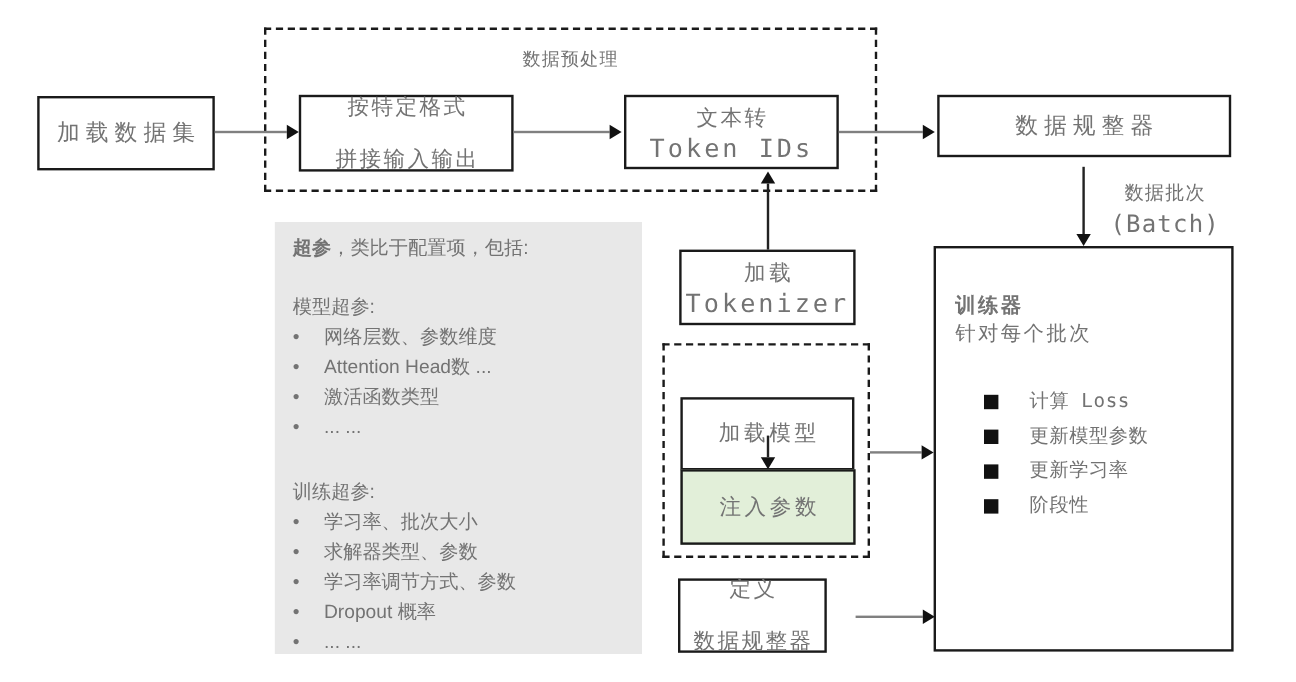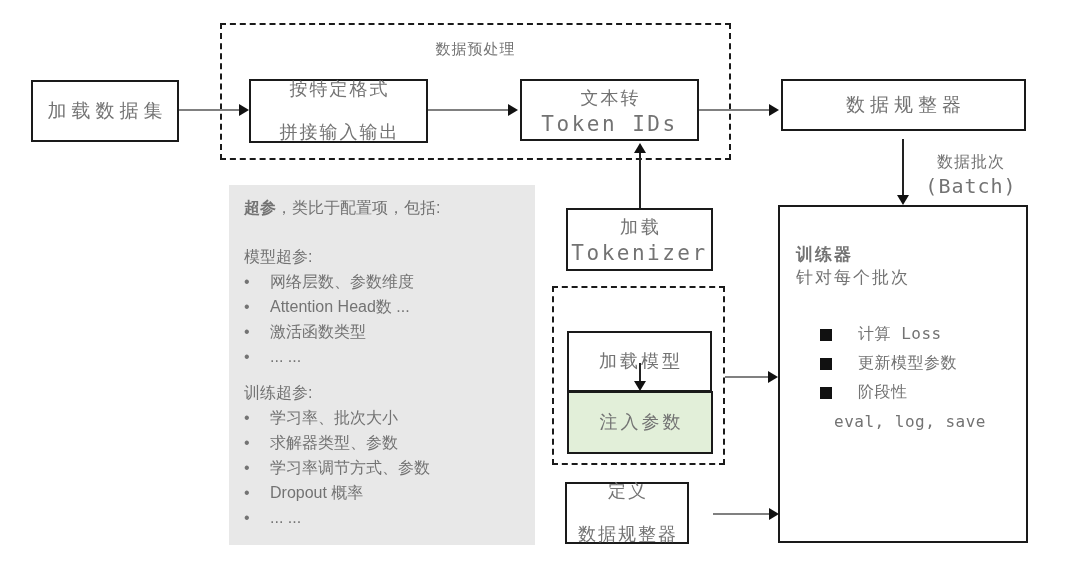--- a/index.html
+++ b/index.html
@@ -70,21 +70,21 @@
     font-family:"DejaVu Sans Mono","Liberation Sans",sans-serif; }
 
   
   #note{ left:229px; top:185px; width:306px; height:360px; position:absolute;
     background:var(--note-fill); box-sizing:border-box;
     padding:10px 8px 0 15px; font-size:16px; line-height:25px; }
   .note-header{ margin-bottom:24px; }
   .note-header b{ font-weight:bold; }
   .note-item{ display:flex; }
   .note-item::before{ content:"•"; width:26px; flex:none; }
-  .note-sec2{ margin-top:11px; }
+  .note-sec2{ margin-top:29px; }
 
   
   #batch-label{ position:absolute; left:915px; top:150px; width:112px;
     text-align:center; line-height:24px; }
   #batch-label .bl1{ font-size:16px; letter-spacing:1px; }
   #batch-label .bl2{ font-size:20px; letter-spacing:1px; }
 </style>
 </head>
 <body>
 
@@ -137,24 +137,27 @@
       <div class="tr-item">
         <span class="tr-sq"></span>
         <span class="tr-text">计算 Loss</span>
       </div>
       <div class="tr-item">
         <span class="tr-sq"></span>
         <span class="tr-text">更新模型参数</span>
       </div>
       <div class="tr-item">
         <span class="tr-sq"></span>
+        <span class="tr-text">更新学习率</span>
+      </div>
+      <div class="tr-item">
+        <span class="tr-sq"></span>
         <span class="tr-text">阶段性</span>
       </div>
     </div>
-    <div class="tr-footer">eval, log, save</div>
   </div>
 
   <div id="note">
     <div class="note-header">
       <b>超参</b><span>，类比于配置项，包括:</span>
     </div>
     <div>模型超参:</div>
     <div class="note-item">
         <span>网络层数、参数维度</span>
       </div>

